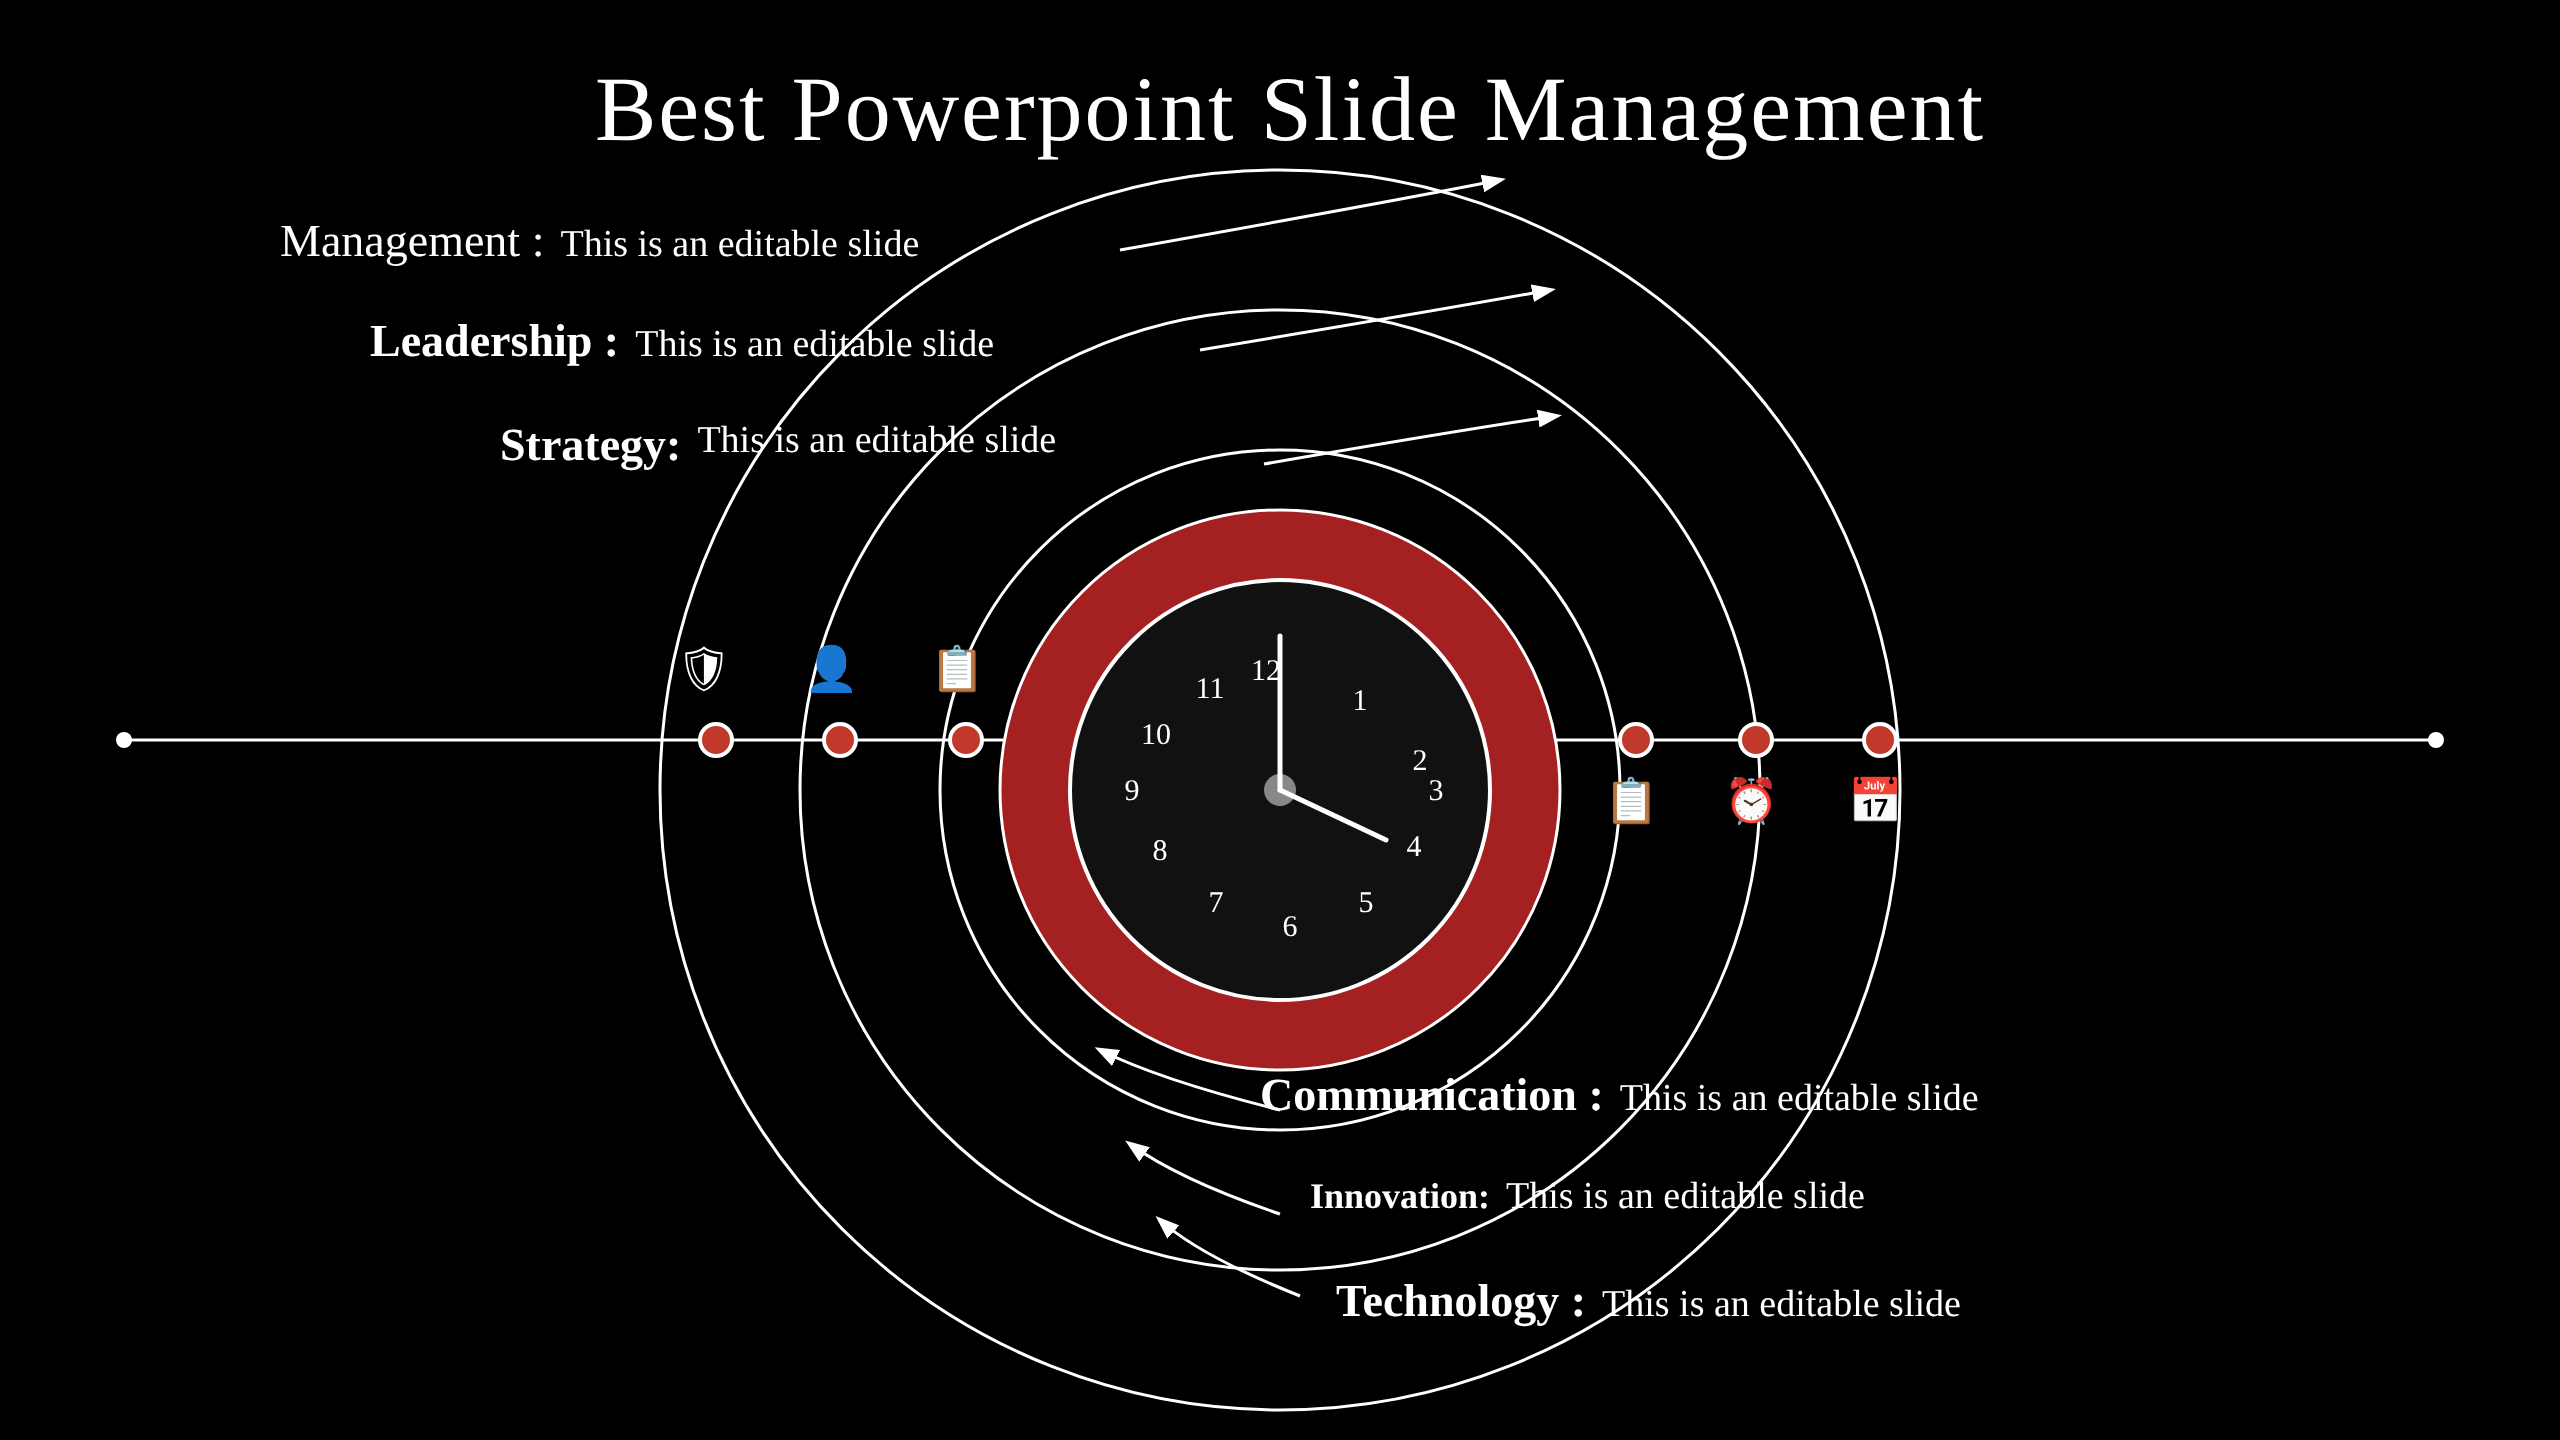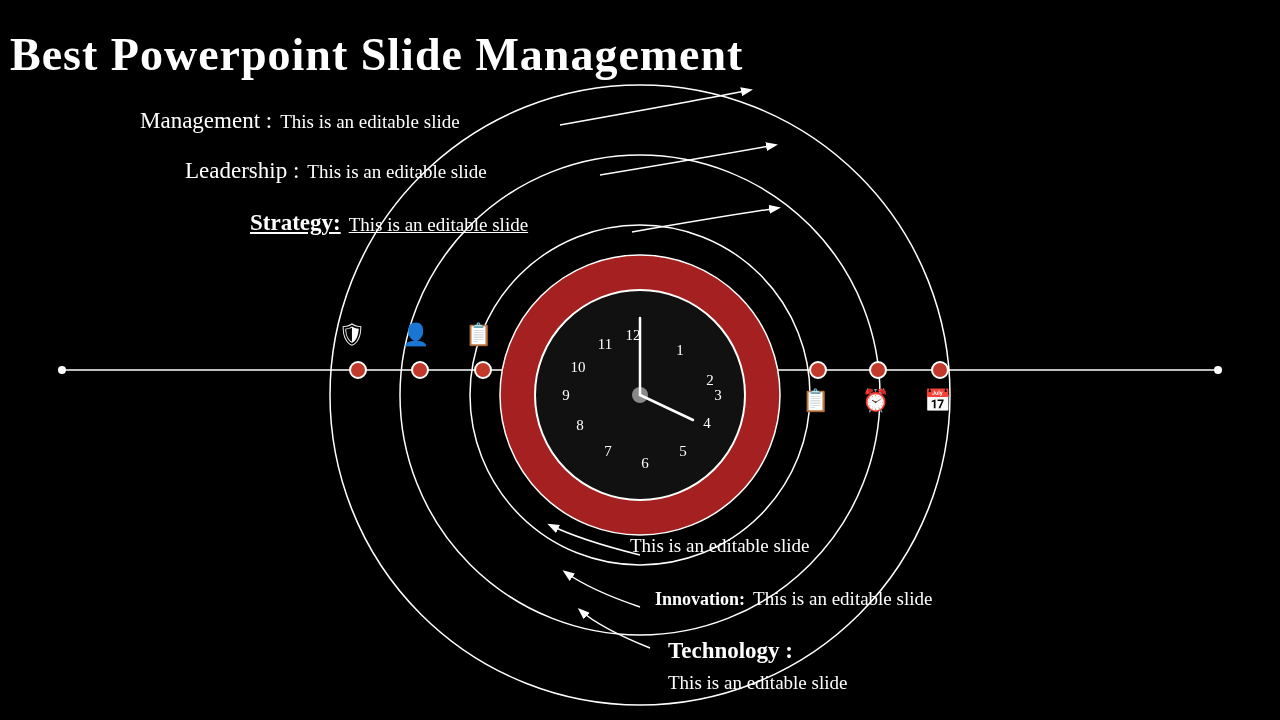--- a/index.html
+++ b/index.html
@@ -15,23 +15,23 @@
 
     .slide {
       width: 1280px;
       height: 720px;
       position: relative;
       overflow: hidden;
     }
 
     
     .title {
-      text-align: left;
+      text-align: center;
       font-size: 46px;
-      font-weight: bold;
+      font-weight: normal;
       padding-top: 28px;
       letter-spacing: 1px;
       margin-left: 10px;
     }
 
     
     .arrows-svg {
       position: absolute;
       top: 0;
       left: 0;
@@ -136,36 +136,37 @@
 
     <text x="938" y="408" fill="#ffffff" font-size="22" text-anchor="middle" font-family="Arial,sans-serif">📅</text>
   </svg>
 
   <div style="position:absolute; top:108px; left:140px; display:flex; align-items:baseline; gap:8px;">
     <span style="font-size:23px; font-weight:normal;">Management :</span>
     <span style="font-size:19px;">This is an editable slide</span>
   </div>
 
   <div style="position:absolute; top:158px; left:185px; display:flex; align-items:baseline; gap:8px;">
-    <span style="font-size:23px; font-weight:normal;">Leadership :</span>
+    <span style="font-size:23px; font-weight:bold;">Leadership :</span>
     <span style="font-size:19px;">This is an editable slide</span>
   </div>
 
-  <div style="position:absolute; top:210px; left:250px; display:flex; align-items:flex-end; gap:8px;text-decoration:underline;">
+  <div style="position:absolute; top:210px; left:250px; display:flex; align-items:flex-start; gap:8px;">
     <span style="font-size:23px; font-weight:bold;">Strategy:</span>
     <span style="font-size:19px;">This is an editable slide</span>
   </div>
 
   <div style="position:absolute; top:535px; left:630px; display:flex; align-items:baseline; gap:8px;">
+    <span style="font-size:23px; font-weight:bold;">Communication :</span>
     <span style="font-size:19px;">This is an editable slide</span>
   </div>
 
   <div style="position:absolute; top:588px; left:655px; display:flex; align-items:baseline; gap:8px;">
     <span style="font-size:18px; font-weight:bold;">Innovation:</span>
     <span style="font-size:19px;">This is an editable slide</span>
   </div>
 
-  <div style="position:absolute; top:638px; left:668px; display:flex; align-items:baseline; gap:8px;flex-direction:column;">
+  <div style="position:absolute; top:638px; left:668px; display:flex; align-items:baseline; gap:8px;">
     <span style="font-size:23px; font-weight:bold;">Technology :</span>
     <span style="font-size:19px;">This is an editable slide</span>
   </div>
 
 </div>
 
 </body></html>

